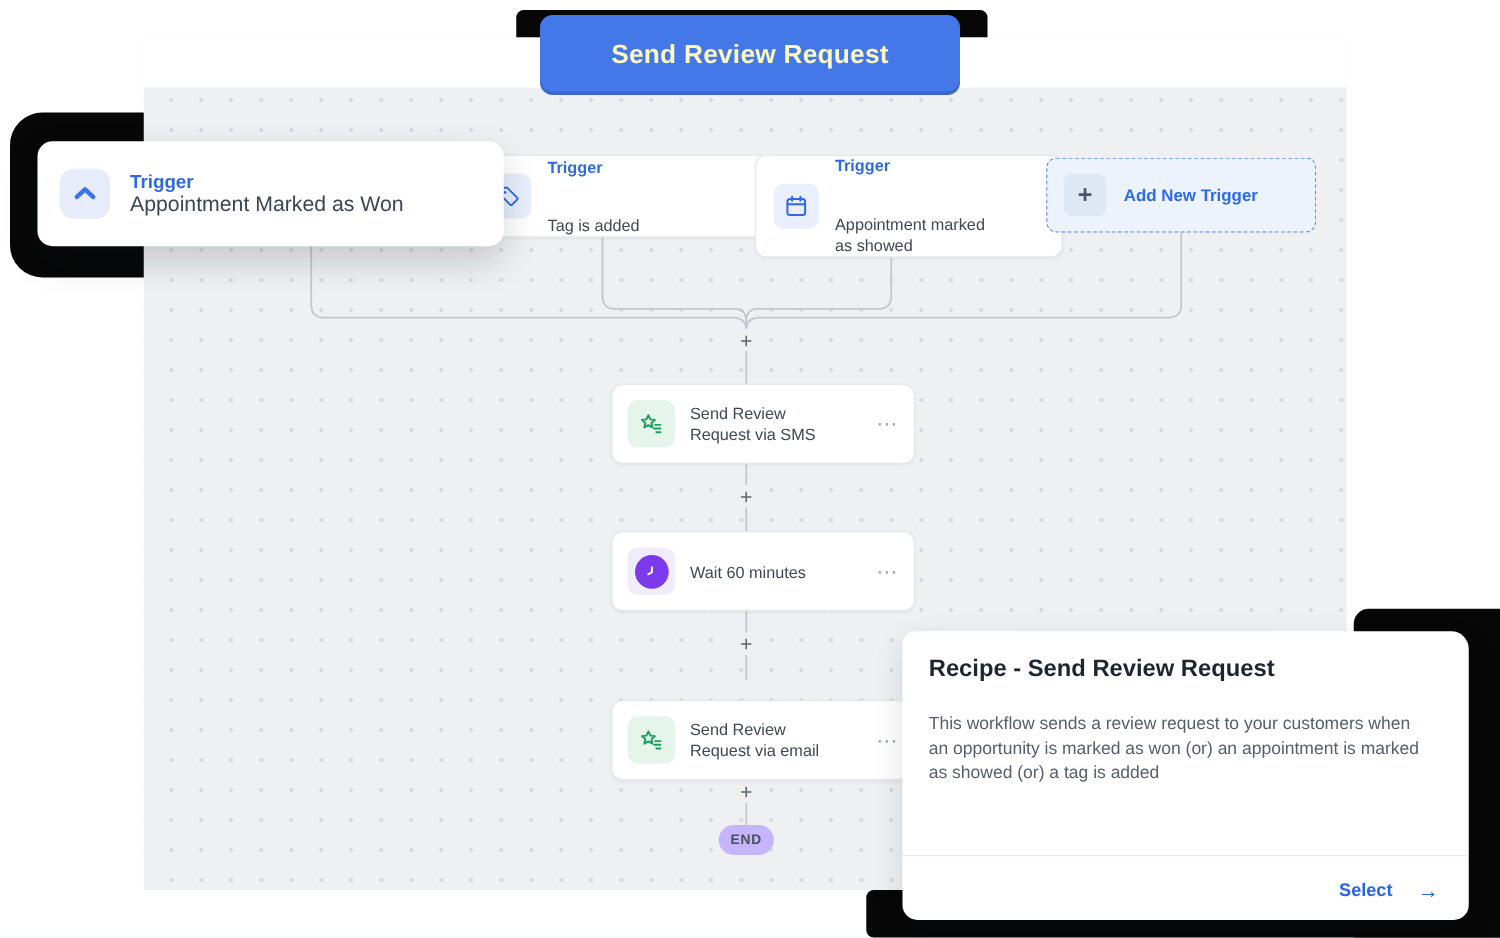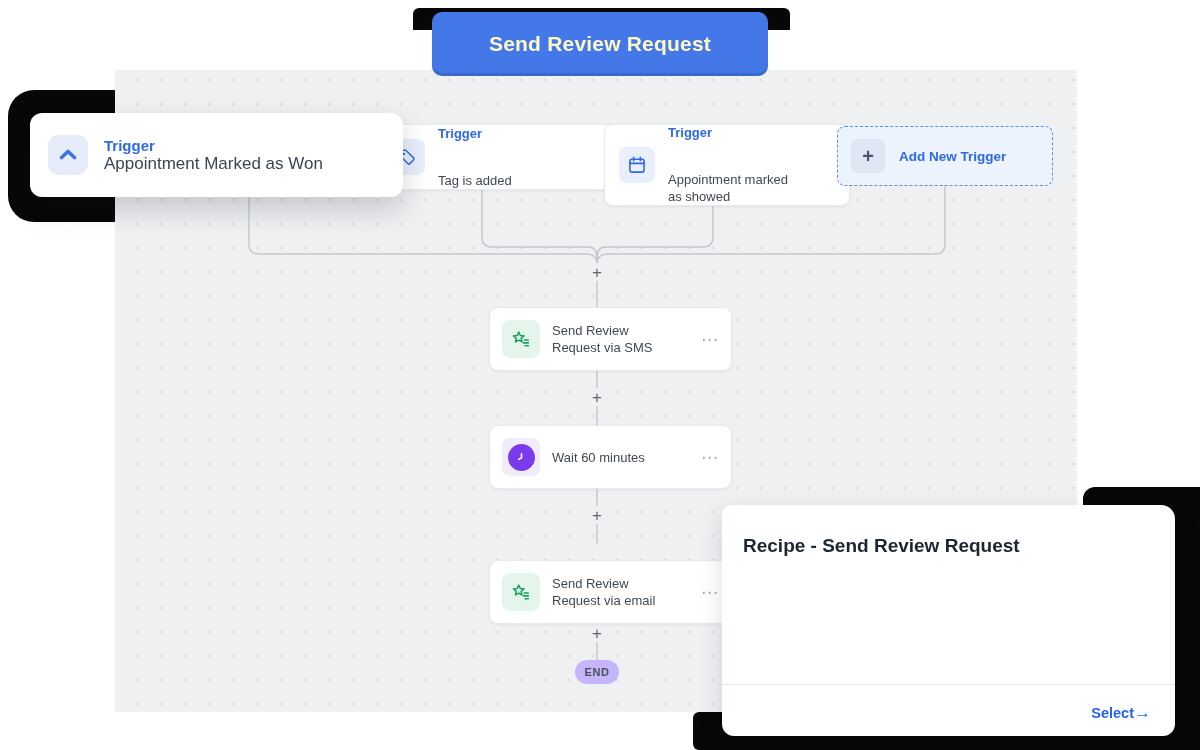--- a/index.html
+++ b/index.html
@@ -83,24 +83,24 @@
   
   #end-pill{
     left:575px;top:660px;width:44px;height:24px;z-index:6;background:#c4b5fd;border-radius:12px;
     display:flex;align-items:center;justify-content:center;color:#474f5a;font-size:11px;font-weight:bold;letter-spacing:.6px;
   }
   
   #recipe-card{
     left:722px;top:505px;width:453px;height:231px;z-index:8;background:#ffffff;
     border-radius:10px 14px 12px 12px;box-shadow:0 8px 24px rgba(10,15,30,.12);
   }
-  #recipe-title{position:absolute;left:21px;top:30px;font-size:19px;font-weight:bold;color:#1c2530;}
+  #recipe-title{position:absolute;left:21px;top:20px;font-size:19px;font-weight:bold;color:#1c2530;}
   #recipe-desc{position:absolute;left:21px;top:64px;width:400px;font-size:14px;line-height:19.5px;color:#555e6b;}
   #recipe-divider{position:absolute;left:0;top:179px;width:100%;height:1px;background:#e7e9ed;}
-  #recipe-footer{position:absolute;right:24px;top:199px;display:flex;align-items:center;gap:0;cursor:pointer;}
+  #recipe-footer{position:absolute;right:24px;top:199px;display:flex;align-items:center;gap:20px;cursor:pointer;}
   #recipe-footer .select-label{color:#2563eb;font-size:14.5px;font-weight:bold;}
   #recipe-footer .select-arrow{color:#2563eb;font-size:17px;line-height:1;}
 </style>
 </head>
 <body>
 
 <div class="black-shape" id="black-top"></div>
 <div class="black-shape" id="black-left"></div>
 <div class="black-shape" id="black-right"></div>
 <div class="black-shape" id="black-bottom"></div>
@@ -225,18 +225,19 @@
 <div class="plus-marker" style="left:597px;top:633px;">
     <span>+</span>
   </div>
 
 <div class="abs" id="end-pill">
   <span>END</span>
 </div>
 
 <div class="abs" id="recipe-card">
   <div id="recipe-title">Recipe - Send Review Request</div>
+  <div id="recipe-desc">This workflow sends a review request to your customers when an opportunity is marked as won (or) an appointment is marked as showed (or) a tag is added</div>
   <div id="recipe-divider"></div>
   <div id="recipe-footer">
     <span class="select-label">Select</span>
     <span class="select-arrow">→</span>
   </div>
 </div>
 
 </body></html>

